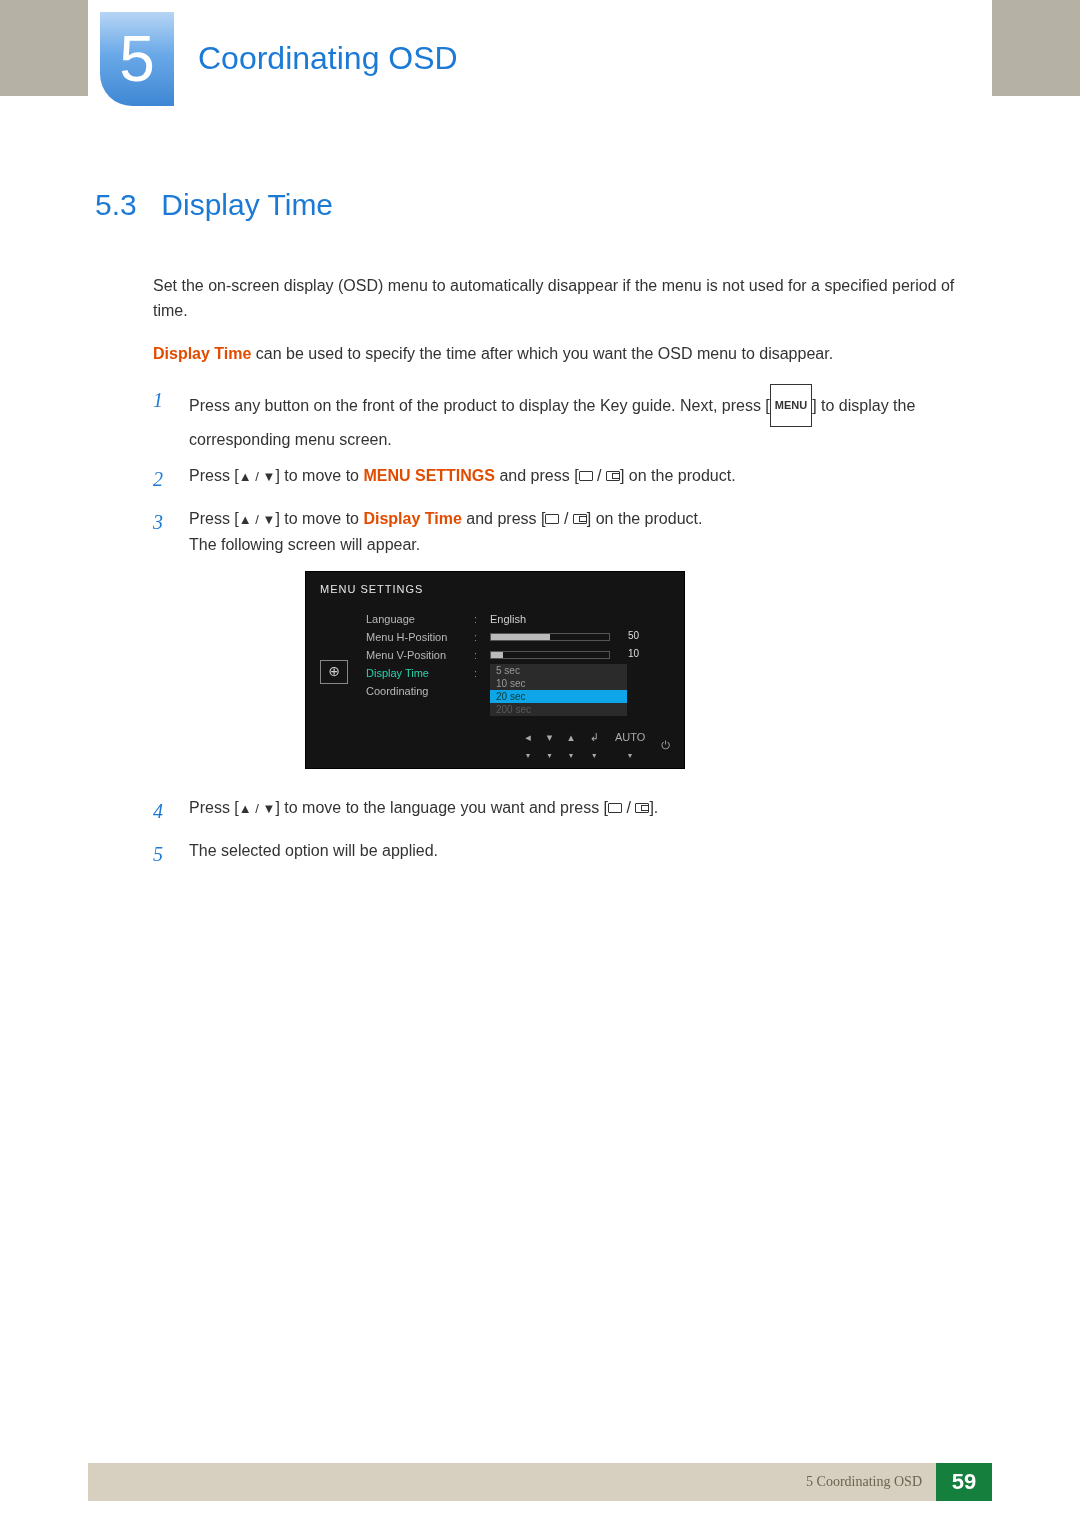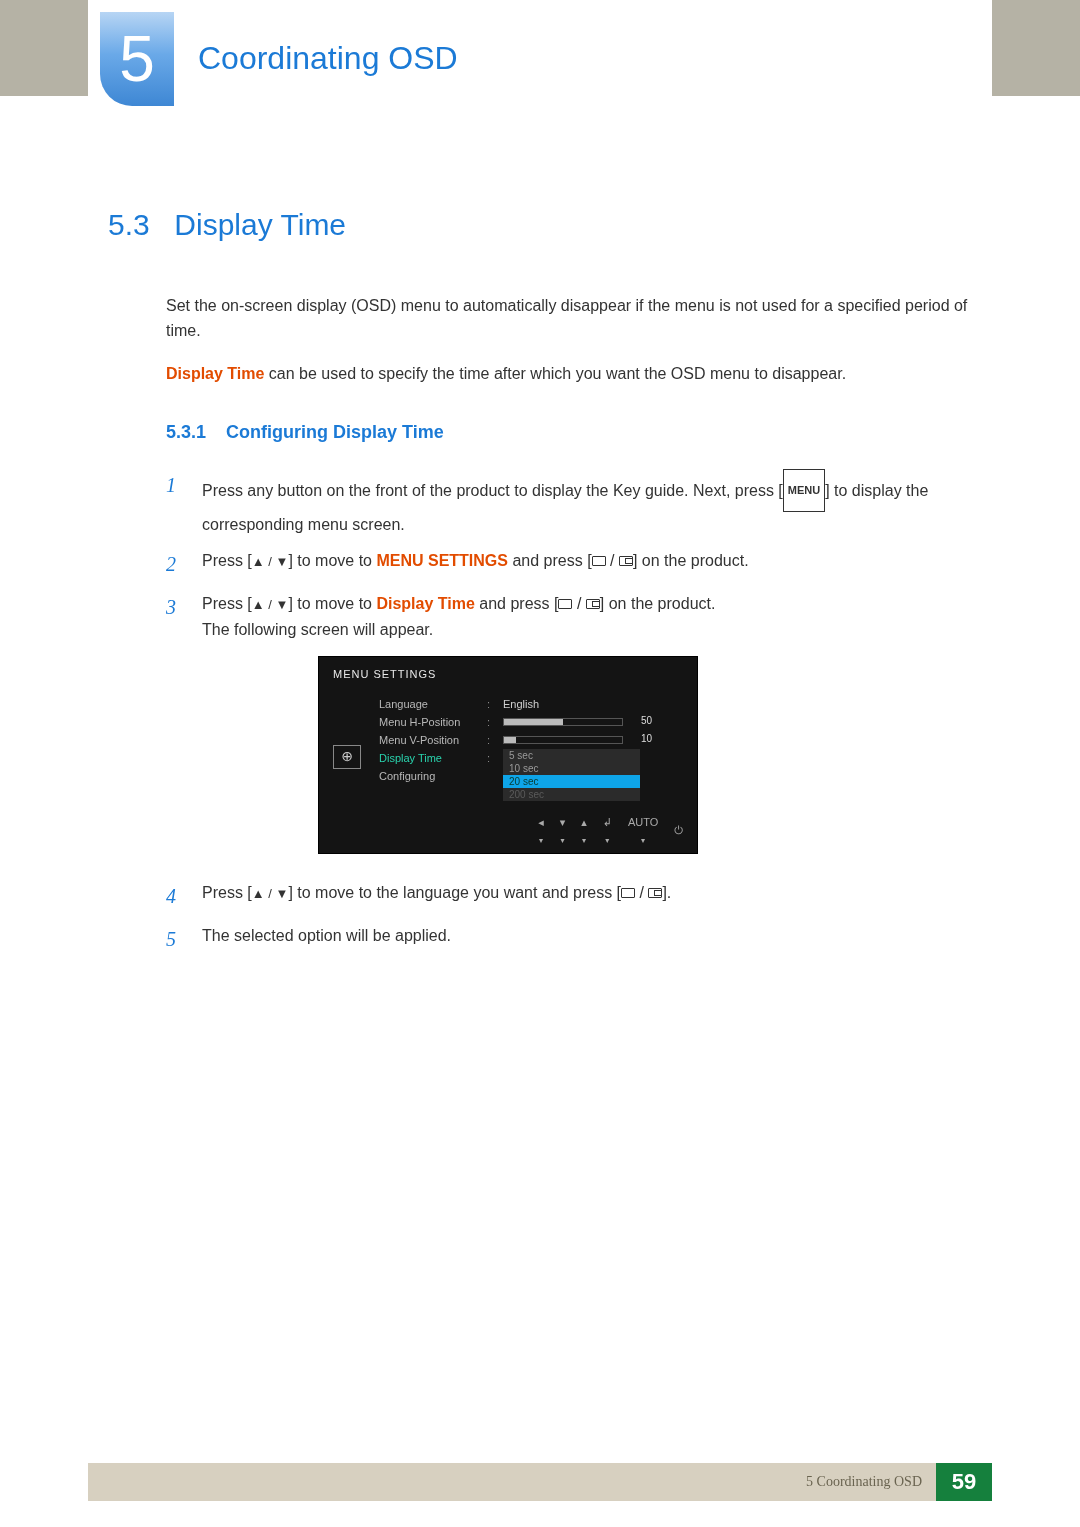--- a/index.html
+++ b/index.html
@@ -34,23 +34,22 @@
     display:flex; align-items:center; justify-content:center;
     color:#fff; font-size:64px; font-weight:300;
   }
   .chapter-title {
     position:absolute;
     top:40px; left:198px;
     font-size:32px; color:#1b7ad6; font-weight:400;
   }
   .content {
     position:absolute;
-    top:188px; left:108px;
+    top:188px; left:95px;
     width:870px;
-    margin-top:20px;
   }
   .sec-num { display:inline-block; width:58px; }
   h2.section {
     font-size:30px; color:#1b7ad6; font-weight:400;
     margin-bottom:52px;
   }
   .body-p {
     font-size:16px; line-height:1.55; color:#333;
     margin-left:58px; margin-bottom:18px;
   }
@@ -162,23 +161,20 @@
     <span class="sec-num">5.3</span>
     <span>Display Time</span>
   </h2>
 
   <p class="body-p">Set the on-screen display (OSD) menu to automatically disappear if the menu is not used for a specified period of time.</p>
 
   <p class="body-p">
     <span class="term">Display Time</span><span> can be used to specify the time after which you want the OSD menu to disappear.</span>
   </p>
 
-  <h3 class="subsection">
-    <span class="subnum">5.3.1</span><span>Configuring Display Time</span>
-  </h3>
 
   <ol class="steps">
     <li>
       <span class="n">1</span>
       <span>
         <span>Press any button on the front of the product to display the Key guide. Next, press [</span><span class="menu-key">MENU</span><span>] to display the corresponding menu screen.</span>
       </span>
     </li>
     <li>
       <span class="n">2</span>
@@ -221,21 +217,21 @@
               <span class="osd-label active">Display Time</span>
               <span class="osd-colon">:</span>
               <span class="osd-options">
                 <div class="osd-opt">5 sec</div>
                 <div class="osd-opt">10 sec</div>
                 <div class="osd-opt current">20 sec</div>
                 <div class="osd-opt faded">200 sec</div>
               </span>
             </div>
             <div class="osd-row">
-              <span class="osd-label">Configuring</span>
+              <span class="osd-label">Coordinating</span>
             </div>
           </div>
           <div class="osd-footer">
             <span class="k">
                 <span class="g">◂</span>
                 <span class="d">▾</span>
               </span>
             <span class="k">
                 <span class="g">▾</span>
                 <span class="d">▾</span>

